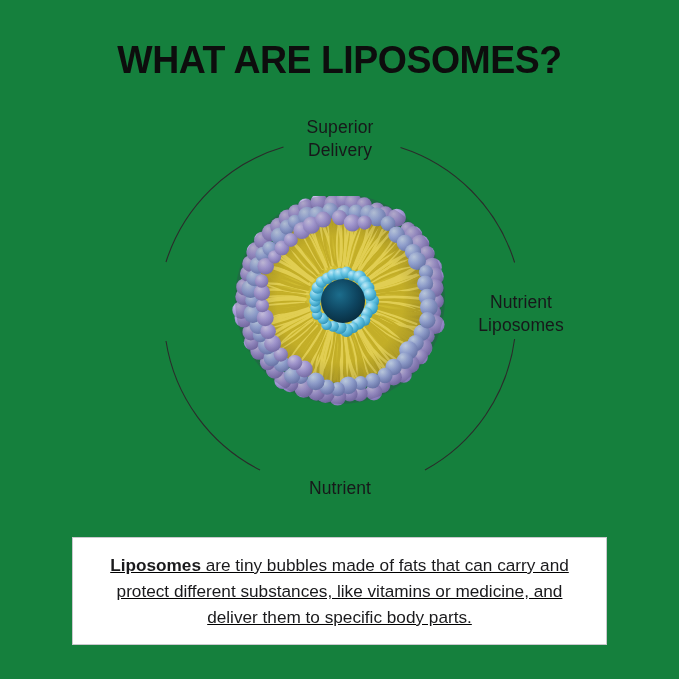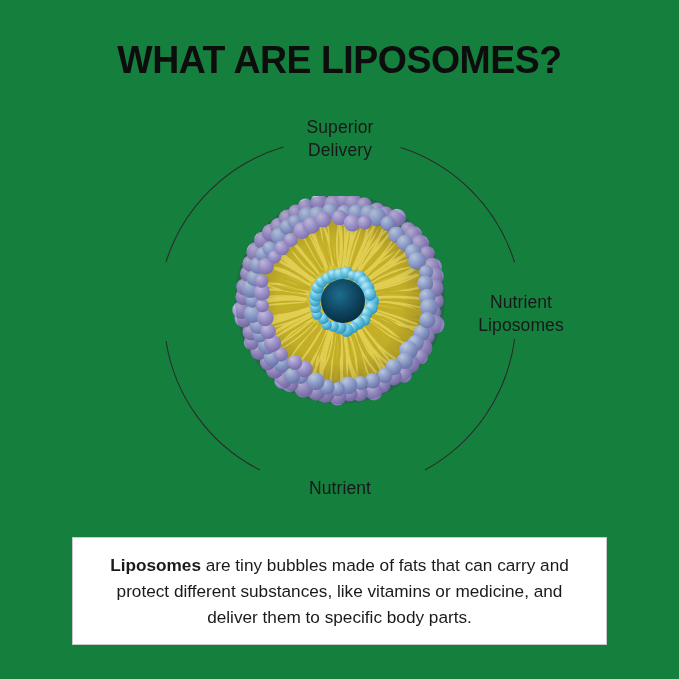--- a/index.html
+++ b/index.html
@@ -79,20 +79,21 @@
     left: 72px;
     top: 537px;
     width: 535px;
     height: 108px;
     box-sizing: border-box;
     background: #ffffff;
     border: 1px solid #c9c9cd;
     display: flex;
     align-items: center;
     justify-content: center;
+    text-decoration: underline;
   }
   .caption-text {
     font-family: "Liberation Sans", sans-serif;
     font-size: 17.2px;
     line-height: 1.52;
     color: #1a1a1c;
     text-align: center;
     padding: 0 22px;
   }
   .caption-text b { font-weight: bold; }

